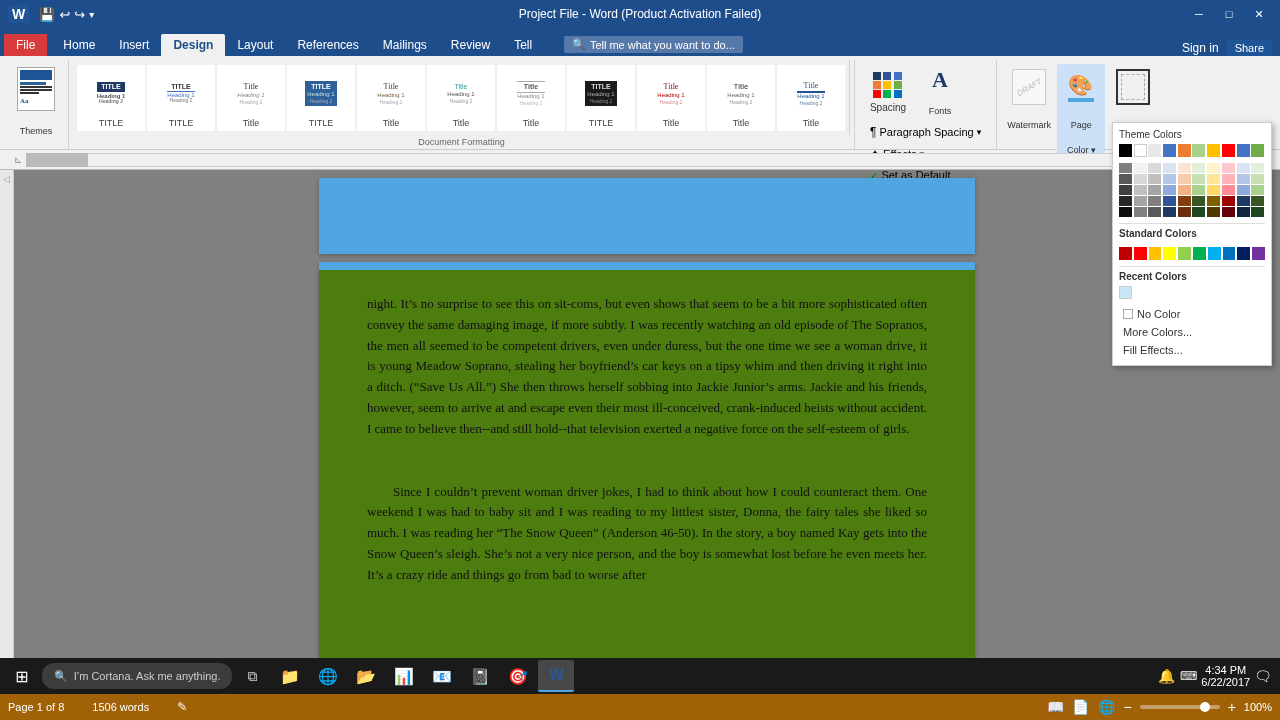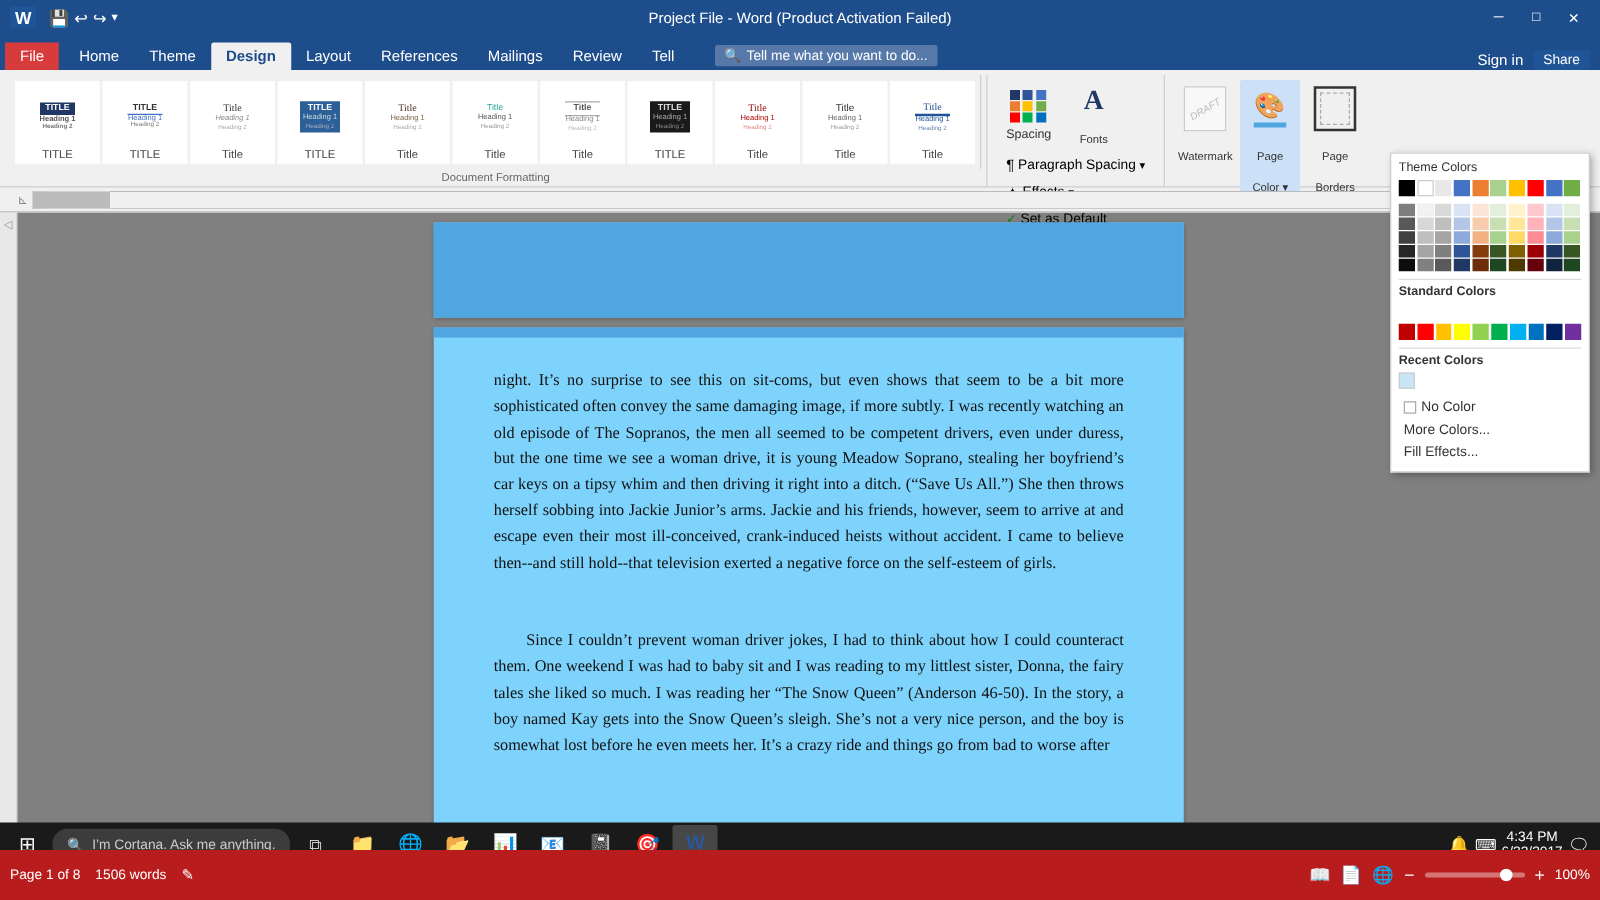--- a/index.html
+++ b/index.html
@@ -203,23 +203,23 @@
 
     .doc-scroll {
       flex: 1;
       overflow-y: auto;
       overflow-x: hidden;
       background: #808080;
       padding: 8px 20px;
     }
 
     .page {
-      width: 600px;
+      width: 656px;
       margin: 0 auto 8px;
-      background: #7dd3fc;
+      background: #4d7c0f;
       box-shadow: 0 1px 4px rgba(0,0,0,0.3);
       position: relative;
     }
     .page-blue-top {
       height: 76px;
       background: #4fa6e0;
     }
     .page-blue-second {
       height: 8px;
       background: #4fa6e0;
@@ -231,28 +231,28 @@
       font-size: 13px;
       line-height: 1.6;
       color: #111;
       min-height: 400px;
     }
     .page-content p { margin-bottom: 12px; text-align: justify; }
     .indent { text-indent: 2em; margin-top: 42px; }
 
     
     .status-bar {
-      height: 40px;
-      background: #b91c1c;
+      height: 26px;
+      background: #a16207;
       display: flex;
       align-items: center;
       padding: 0 8px;
       color: white;
       font-size: 11px;
-      gap: 12px;
+      gap: 28px;
       position: absolute;
       bottom: 0;
       width: 100%;
     }
     .status-right { margin-left: auto; display: flex; align-items: center; gap: 8px; }
     .zoom-slider { width: 80px; height: 4px; background: rgba(255,255,255,0.4); border-radius: 2px; position: relative; cursor: pointer; }
     .zoom-thumb { width: 10px; height: 10px; background: white; border-radius: 50%; position: absolute; top: -3px; left: 75%; cursor: pointer; }
 
     
     .taskbar {
@@ -320,21 +320,21 @@
       width: 13px;
       height: 13px;
       cursor: pointer;
       border: 1px solid transparent;
     }
     .cp-divider { border: none; border-top: 1px solid #ddd; margin: 4px 0; }
     .cp-standard-title {
       font-size: 10px;
       font-weight: bold;
       color: #333;
-      margin-bottom: 20px;
+      margin-bottom: 8px;
     }
     .cp-standard-grid {
       display: flex;
       gap: 2px;
       margin-bottom: 6px;
     }
     .cp-std-cell { width: 13px; height: 13px; cursor: pointer; }
     .cp-recent-title {
       font-size: 10px;
       font-weight: bold;
@@ -371,39 +371,52 @@
   <div class="title-bar-right">
     <div class="title-btn">─</div>
     <div class="title-btn">□</div>
     <div class="title-btn close">✕</div>
   </div>
 </div>
 
 <div class="ribbon-tabs">
   <div class="ribbon-tab-file">File</div>
   <div class="ribbon-tab">Home</div>
-  <div class="ribbon-tab">Theme</div>
+  <div class="ribbon-tab">Insert</div>
   <div class="ribbon-tab active">Design</div>
   <div class="ribbon-tab">Layout</div>
   <div class="ribbon-tab">References</div>
   <div class="ribbon-tab">Mailings</div>
   <div class="ribbon-tab">Review</div>
   <div class="ribbon-tab">Tell</div>
   <div class="search-box-tab">
     <span>🔍</span>
     <span>Tell me what you want to do...</span>
   </div>
   <div class="ribbon-right-tabs">
     <span>Sign in</span>
     <span style="background:#1f5496; padding:2px 8px; border-radius:2px; font-size:11px; cursor:pointer;">Share</span>
   </div>
 </div>
 
 <div class="ribbon">
 
+  <div class="ribbon-section">
+    <div style="display:flex;flex-direction:column;align-items:center;cursor:pointer;padding:2px 4px;border:1px solid transparent;">
+      <div style="width:38px;height:44px;background:white;border:1px solid #aaa;display:flex;flex-direction:column;padding:2px;overflow:hidden;">
+        <div style="background:#1f5496;height:10px;margin-bottom:2px;"></div>
+        <div style="background:#2d6099;height:3px;margin-bottom:1px;width:80%;"></div>
+        <div style="background:#333;height:2px;margin-bottom:1px;"></div>
+        <div style="background:#333;height:2px;margin-bottom:1px;"></div>
+        <div style="background:#333;height:2px;margin-bottom:1px;width:60%;"></div>
+        <div style="margin-top:2px;font-size:7px;font-weight:bold;color:#1f5496;font-family:serif;">Aa</div>
+      </div>
+      <span class="ribbon-btn-label">Themes</span>
+    </div>
+  </div>
 
   <div style="display:flex;flex-direction:column;border-right:1px solid #d0d0d0;padding:0 4px;">
     <div class="styles-gallery">
 
       <div class="style-item">
         <div class="style-preview">
           <div style="font-size:10px;font-weight:bold;color:#1f3864;text-align:center;line-height:1.1;">
             <div style="background:#1f3864;color:white;padding:1px 2px;font-size:7px;">TITLE</div>
             <div style="font-size:6px;color:#555;margin-top:1px;">Heading 1</div>
             <div style="font-size:5px;color:#777;">Heading 2</div>

